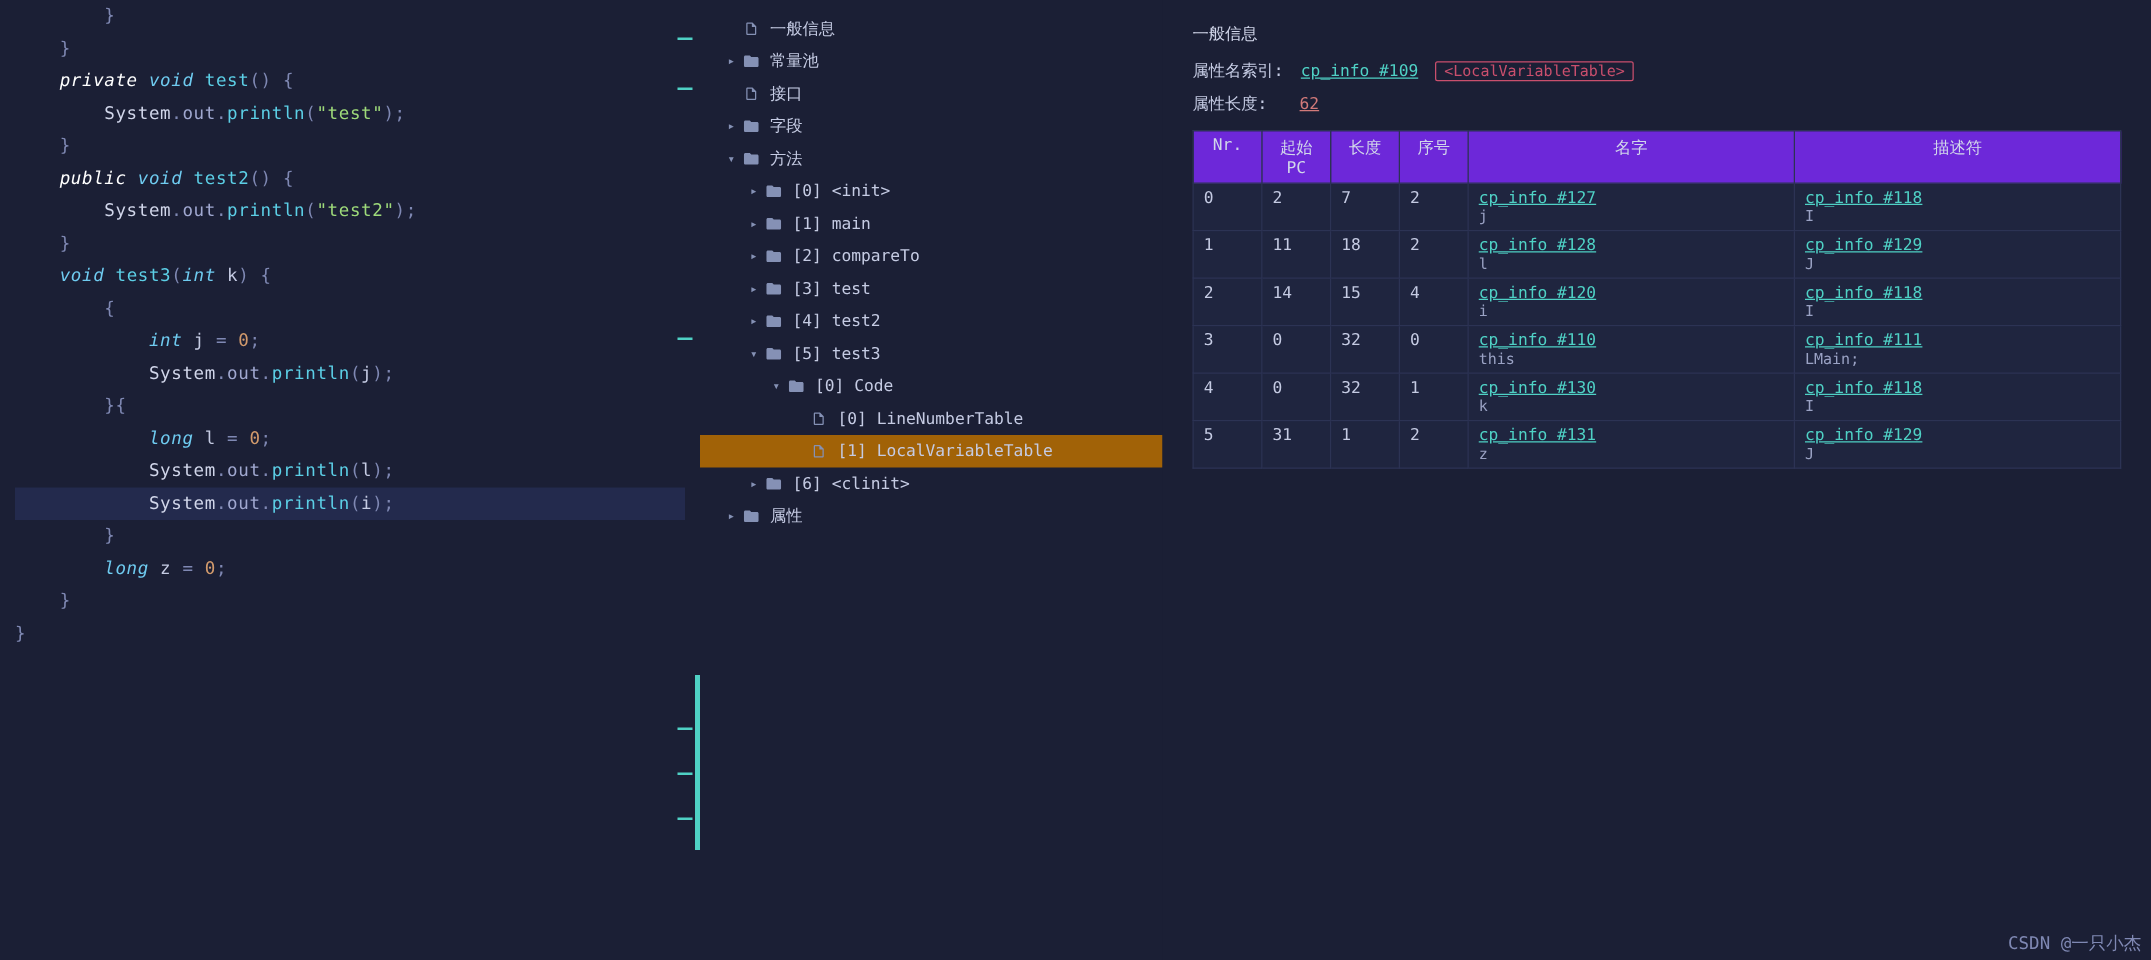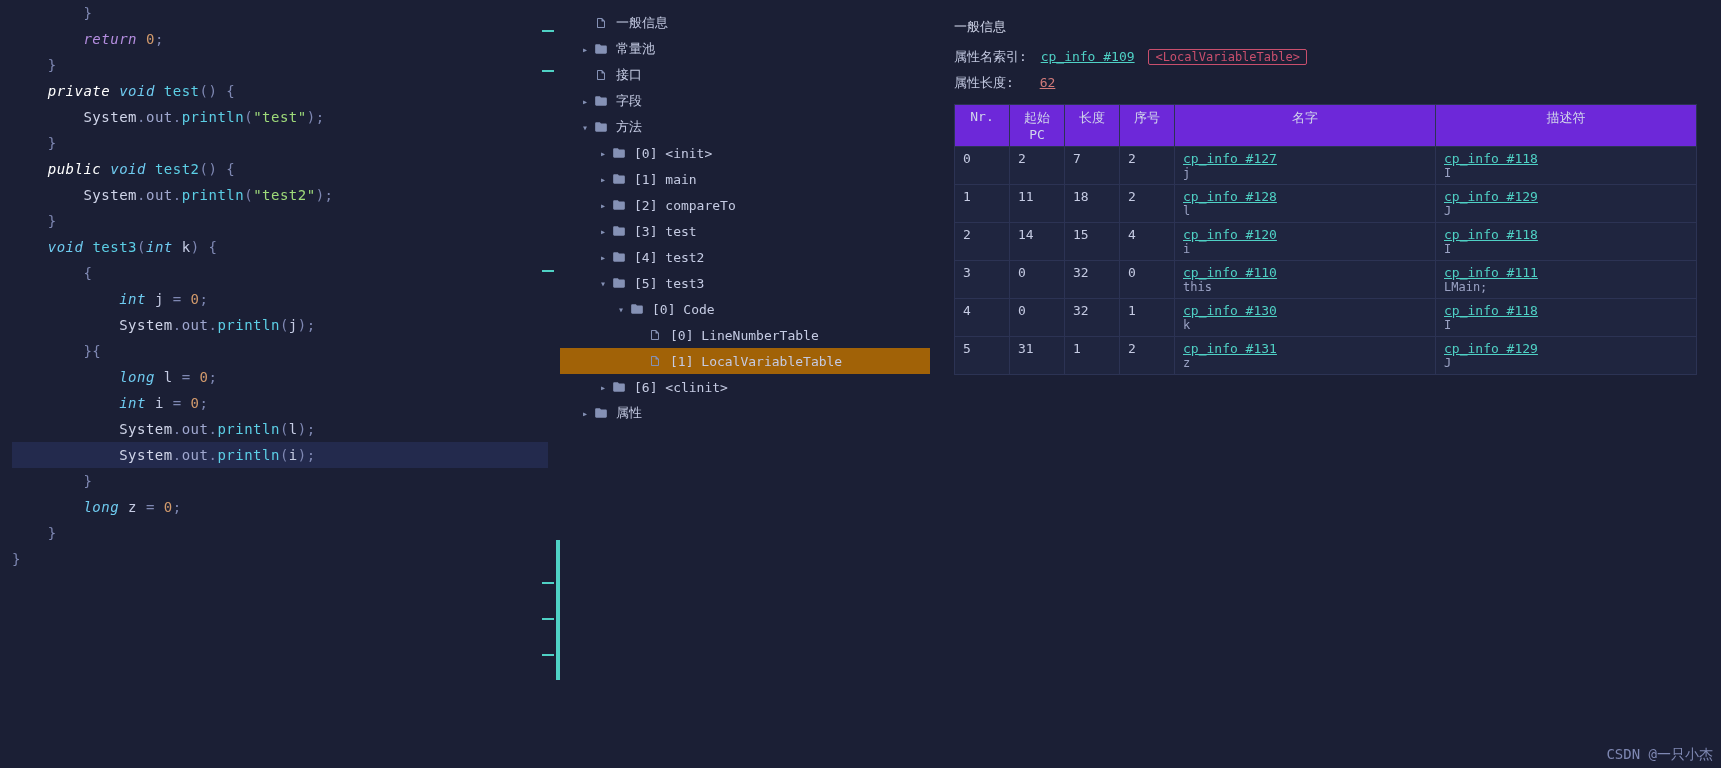--- a/index.html
+++ b/index.html
@@ -150,37 +150,35 @@
 }
 </style>
 </head>
 <body>
 
 <div class="container">
 
   <div class="editor-pane">
     <div id="code-body">
         <div class="code-line"><span>        </span><span class="punct">}</span></div>
-        <div class="code-line"><span>        </span><span class="kw-ret">return </span><span class="num">0</span><span class="punct">;</span></div>
         <div class="code-line"><span>    </span><span class="punct">}</span></div>
         <div class="code-line"><span></span></div>
         <div class="code-line"><span>    </span><span class="kw">private </span><span class="type">void </span><span class="fn">test</span><span class="punct">() {</span></div>
         <div class="code-line"><span>        </span><span class="obj">System</span><span class="punct">.</span><span class="prop">out</span><span class="punct">.</span><span class="fn">println</span><span class="punct">(</span><span class="str">"test"</span><span class="punct">);</span></div>
         <div class="code-line"><span>    </span><span class="punct">}</span></div>
         <div class="code-line"><span></span></div>
         <div class="code-line"><span>    </span><span class="kw">public </span><span class="type">void </span><span class="fn">test2</span><span class="punct">() {</span></div>
         <div class="code-line"><span>        </span><span class="obj">System</span><span class="punct">.</span><span class="prop">out</span><span class="punct">.</span><span class="fn">println</span><span class="punct">(</span><span class="str">"test2"</span><span class="punct">);</span></div>
         <div class="code-line"><span>    </span><span class="punct">}</span></div>
         <div class="code-line"><span>    </span><span class="type">void </span><span class="fn">test3</span><span class="punct">(</span><span class="type">int </span><span class="ident">k</span><span class="punct">) {</span></div>
         <div class="code-line"><span>        </span><span class="punct">{</span></div>
         <div class="code-line"><span>            </span><span class="type">int </span><span class="ident">j </span><span class="punct">= </span><span class="num">0</span><span class="punct">;</span></div>
         <div class="code-line"><span>            </span><span class="obj">System</span><span class="punct">.</span><span class="prop">out</span><span class="punct">.</span><span class="fn">println</span><span class="punct">(</span><span class="ident">j</span><span class="punct">);</span></div>
         <div class="code-line"><span>        </span><span class="punct">}{</span></div>
         <div class="code-line"><span>            </span><span class="type">long </span><span class="ident">l </span><span class="punct">= </span><span class="num">0</span><span class="punct">;</span></div>
-        <div class="code-line"><span>            </span><span class="type">int </span><span class="ident">i </span><span class="punct">= </span><span class="num">0</span><span class="punct">;</span></div>
         <div class="code-line"><span>            </span><span class="obj">System</span><span class="punct">.</span><span class="prop">out</span><span class="punct">.</span><span class="fn">println</span><span class="punct">(</span><span class="ident">l</span><span class="punct">);</span></div>
         <div class="code-line hl"><span>            </span><span class="obj">System</span><span class="punct">.</span><span class="prop">out</span><span class="punct">.</span><span class="fn">println</span><span class="punct">(</span><span class="ident">i</span><span class="punct">);</span></div>
         <div class="code-line"><span>        </span><span class="punct">}</span></div>
         <div class="code-line"><span>        </span><span class="type">long </span><span class="ident">z </span><span class="punct">= </span><span class="num">0</span><span class="punct">;</span></div>
         <div class="code-line"><span>    </span><span class="punct">}</span></div>
         <div class="code-line"><span></span><span class="punct">}</span></div>
       </div>
     <div class="gutter-marks">
       <div class="gutter-seg" style="top:30px;"></div>
       <div class="gutter-seg" style="top:70px;"></div>

